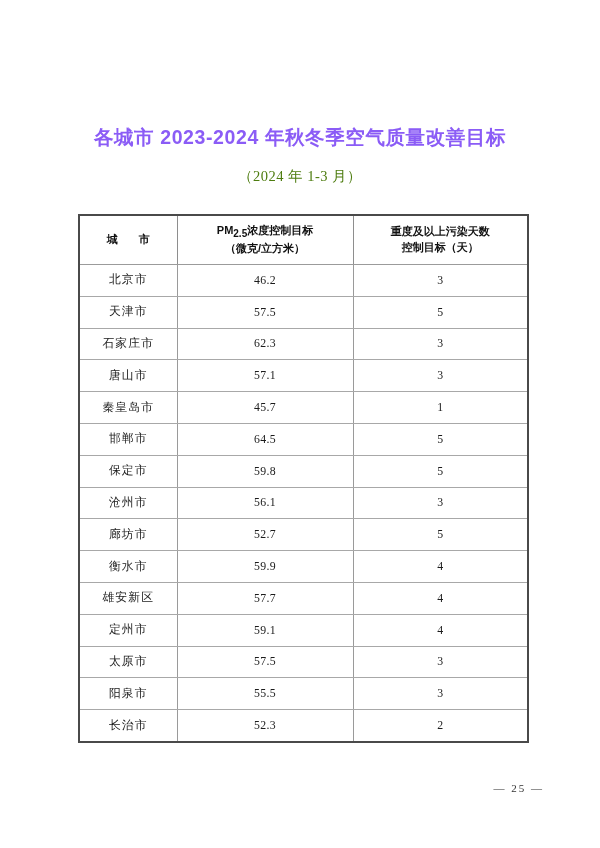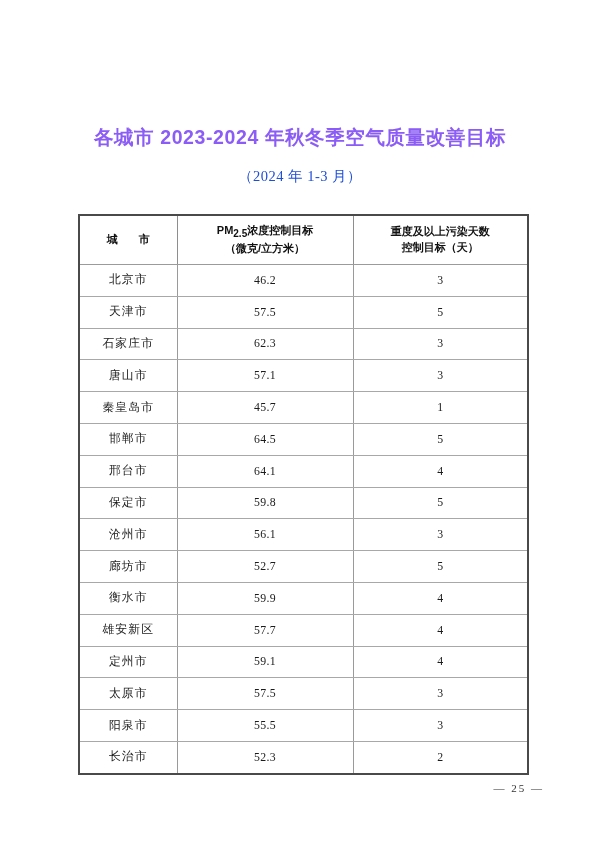--- a/index.html
+++ b/index.html
@@ -37,21 +37,21 @@
   }
   .doc-subtitle {
     position: absolute;
     left: 0;
     top: 167px;
     width: 600px;
     text-align: center;
     font-family: "Liberation Serif", "DejaVu Serif", serif;
     font-size: 14.5px;
     letter-spacing: 0.5px;
-    color: #1d4ed8;
+    color: #4d7c0f;
     white-space: nowrap;
   }
   .table-wrap {
     position: absolute;
     left: 78px;
     top: 214px;
     width: 449px;
   }
   table.goals {
     width: 449px;
@@ -179,25 +179,20 @@
             <td class="td-city">秦皇岛市</td>
             <td class="td-pm">45.7</td>
             <td class="td-days">1</td>
           </tr>
           <tr>
             <td class="td-city">邯郸市</td>
             <td class="td-pm">64.5</td>
             <td class="td-days">5</td>
           </tr>
           <tr>
-            <td class="td-city">邢台市</td>
-            <td class="td-pm">64.1</td>
-            <td class="td-days">4</td>
-          </tr>
-          <tr>
             <td class="td-city">保定市</td>
             <td class="td-pm">59.8</td>
             <td class="td-days">5</td>
           </tr>
           <tr>
             <td class="td-city">沧州市</td>
             <td class="td-pm">56.1</td>
             <td class="td-days">3</td>
           </tr>
           <tr>

